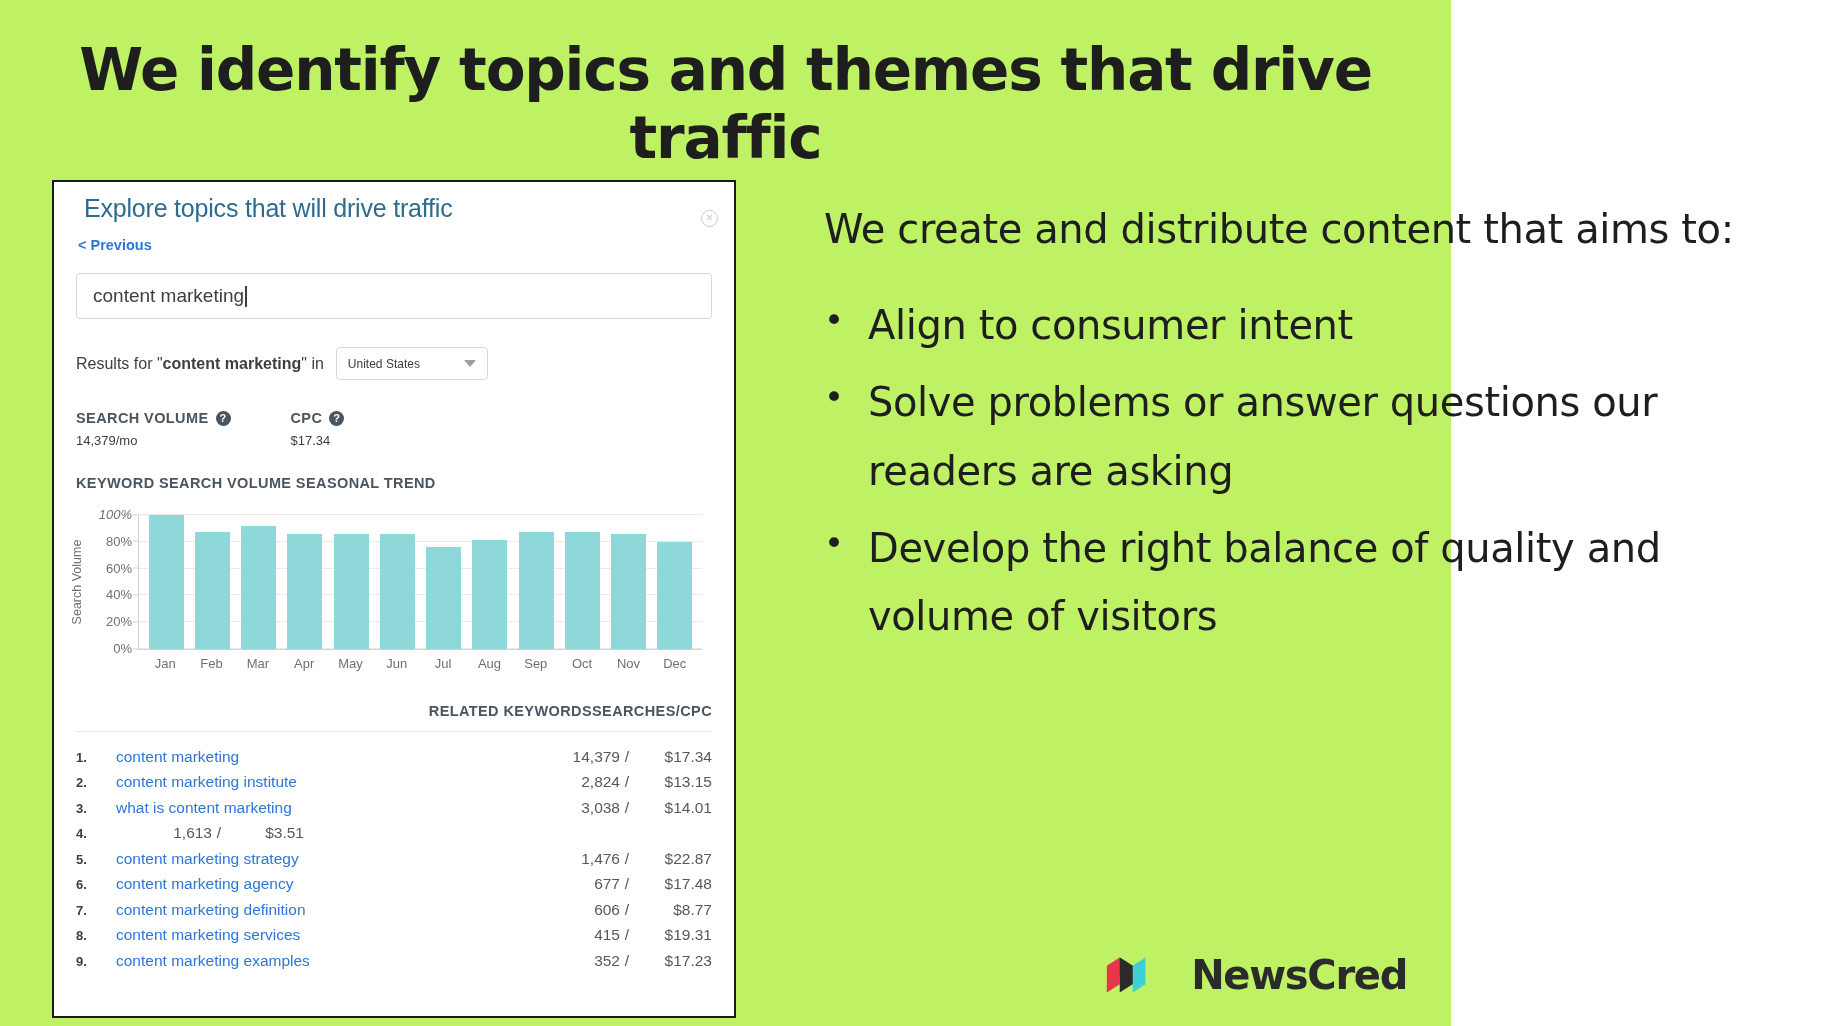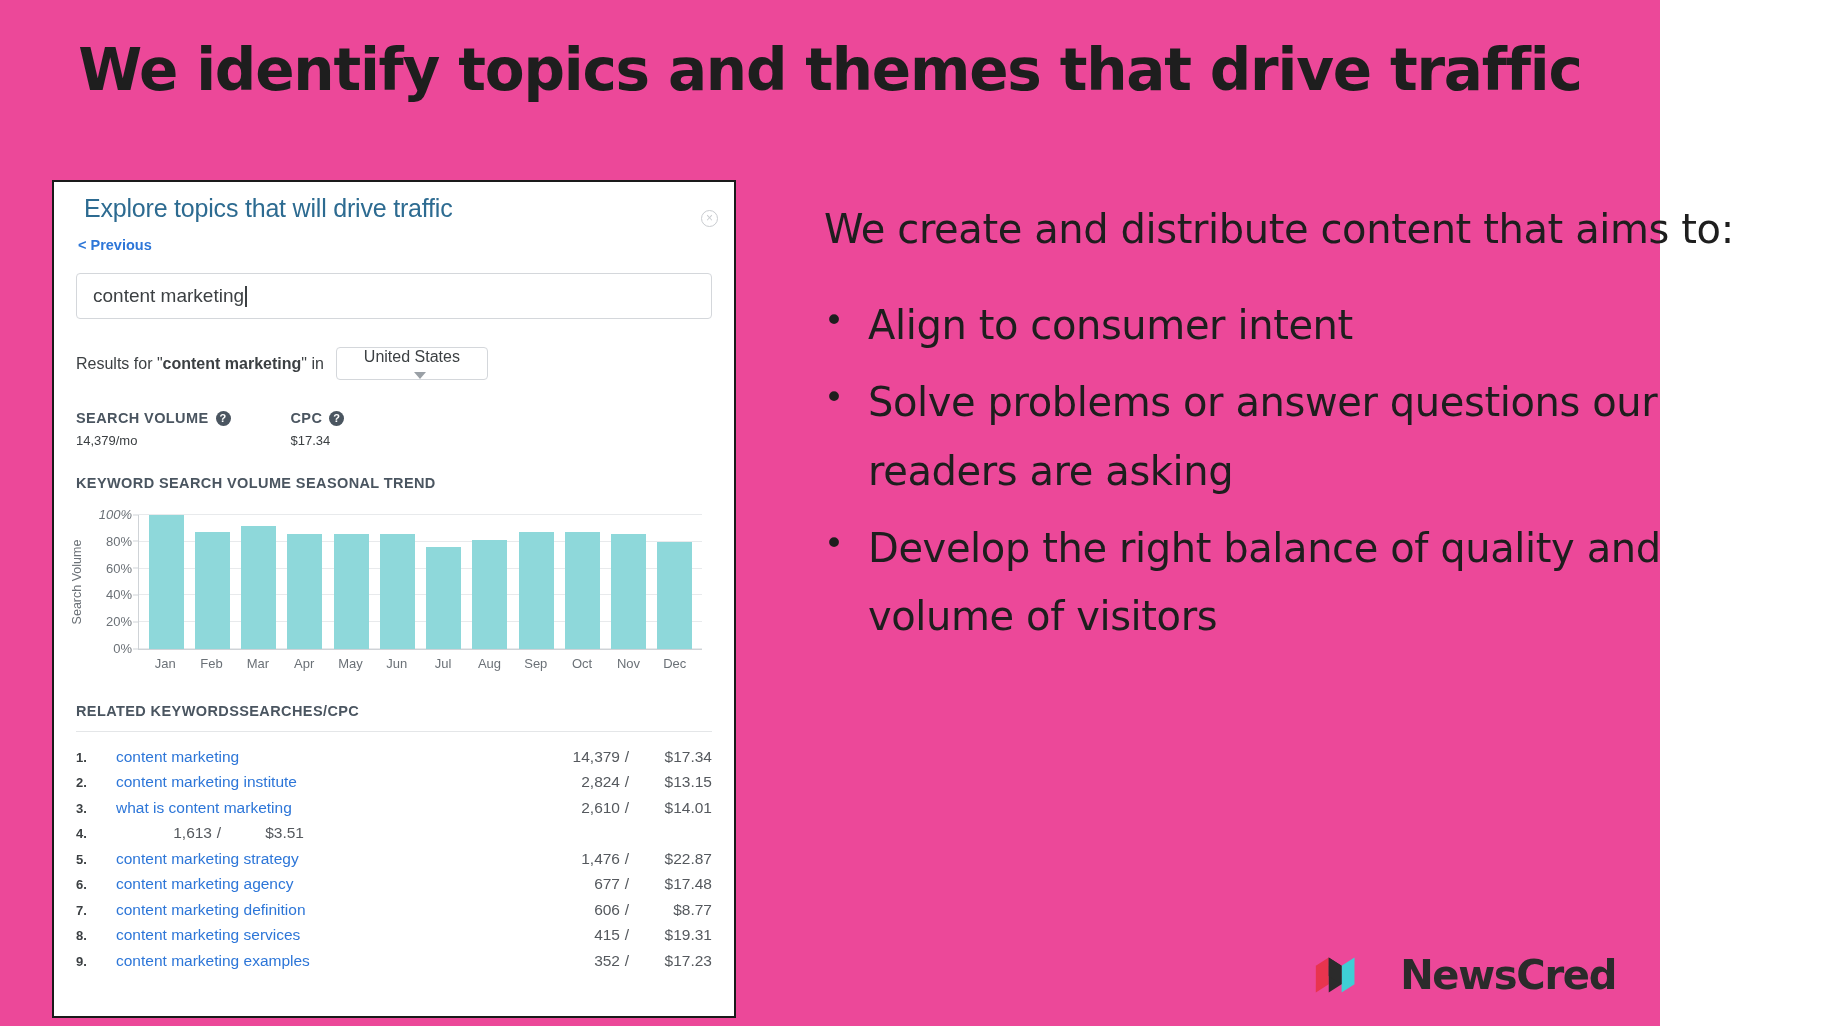--- a/index.html
+++ b/index.html
@@ -2,21 +2,21 @@
 <html><head>
 <meta charset="utf-8">
 <style>
   * { box-sizing: border-box; margin: 0; padding: 0; }
   html, body {
     width: 1822px; height: 1026px;
     background: #ffffff;
     font-family: "Liberation Sans", sans-serif;
     overflow: hidden;
   }
-  .slide { position: relative; width: 1660px; height: 1026px; background: #ec4899; }
+  .slide { position: relative; width: 1451px; height: 1026px; background: #bef264; }
 
   
   .slide-title {
     position: absolute;
     left: 0; right: 0; top: 36px;
     text-align: center;
     font-size: 58px;
     font-weight: 700;
     letter-spacing: -1.2px;
     color: #1e1e1e;
@@ -87,23 +87,22 @@
     font-size: 16px; color: #3c4043;
   }
   .results-line b { font-weight: 700; }
   .country-select {
     margin-left: 12px;
     border: 1.5px solid #d4d7db;
     border-radius: 4px;
     height: 33px; min-width: 152px;
     display: flex; align-items: center; justify-content: space-between;
     padding: 0 11px;
-    font-size: 16px; color: #3c4043; background: #fff;
+    font-size: 12px; color: #3c4043; background: #fff;
     cursor: pointer;
-    flex-direction: column;
   }
   .caret-down {
     width: 0; height: 0;
     border-left: 6px solid transparent;
     border-right: 6px solid transparent;
     border-top: 7px solid #9aa0a6;
     margin-left: 16px;
   }
 
   .metrics { display: flex; margin-top: 30px; }
@@ -162,21 +161,21 @@
   .bar-col { flex: 1; display: flex; flex-direction: column; justify-content: flex-end; align-items: center; height: 100%; }
   .bar { width: 76%; background: #8ed8da; }
   .xlabels {
     position: absolute; left: 62px; right: 10px; top: 141px;
     display: flex; justify-content: space-between; padding: 0 4px;
   }
   .xlabel { flex: 1; text-align: center; font-size: 13px; color: #6b7177; }
 
   
   .kw-head {
-    display: flex; justify-content: flex-start; align-items: baseline;
+    display: flex; justify-content: flex-end; align-items: baseline;
     margin-top: 28px;
     font-size: 14.5px; font-weight: 700; letter-spacing: 0.4px; color: #4a5560;
     padding-bottom: 12px;
     border-bottom: 1px solid #e4e6e8;
   }
   .kw-list { margin-top: 12px; }
   .kw-row {
     display: flex; align-items: baseline;
     font-size: 15.5px; line-height: 21.5px;
     padding: 1.5px 0;
@@ -368,21 +367,21 @@
           <div class="kw-row">
             <span class="kw-rank">2.</span>
             <span class="kw-term">content marketing institute</span>
             <span class="kw-vol">2,824</span>
             <span class="kw-sep">/</span>
             <span class="kw-cpc">$13.15</span>
           </div>
           <div class="kw-row">
             <span class="kw-rank">3.</span>
             <span class="kw-term">what is content marketing</span>
-            <span class="kw-vol">2,610</span>
+            <span class="kw-vol">3,038</span>
             <span class="kw-sep">/</span>
             <span class="kw-cpc">$14.01</span>
           </div>
           <div class="kw-row">
             <span class="kw-rank">4.</span>
             <span class="kw-vol">1,613</span>
             <span class="kw-sep">/</span>
             <span class="kw-cpc">$3.51</span>
           </div>
           <div class="kw-row">

